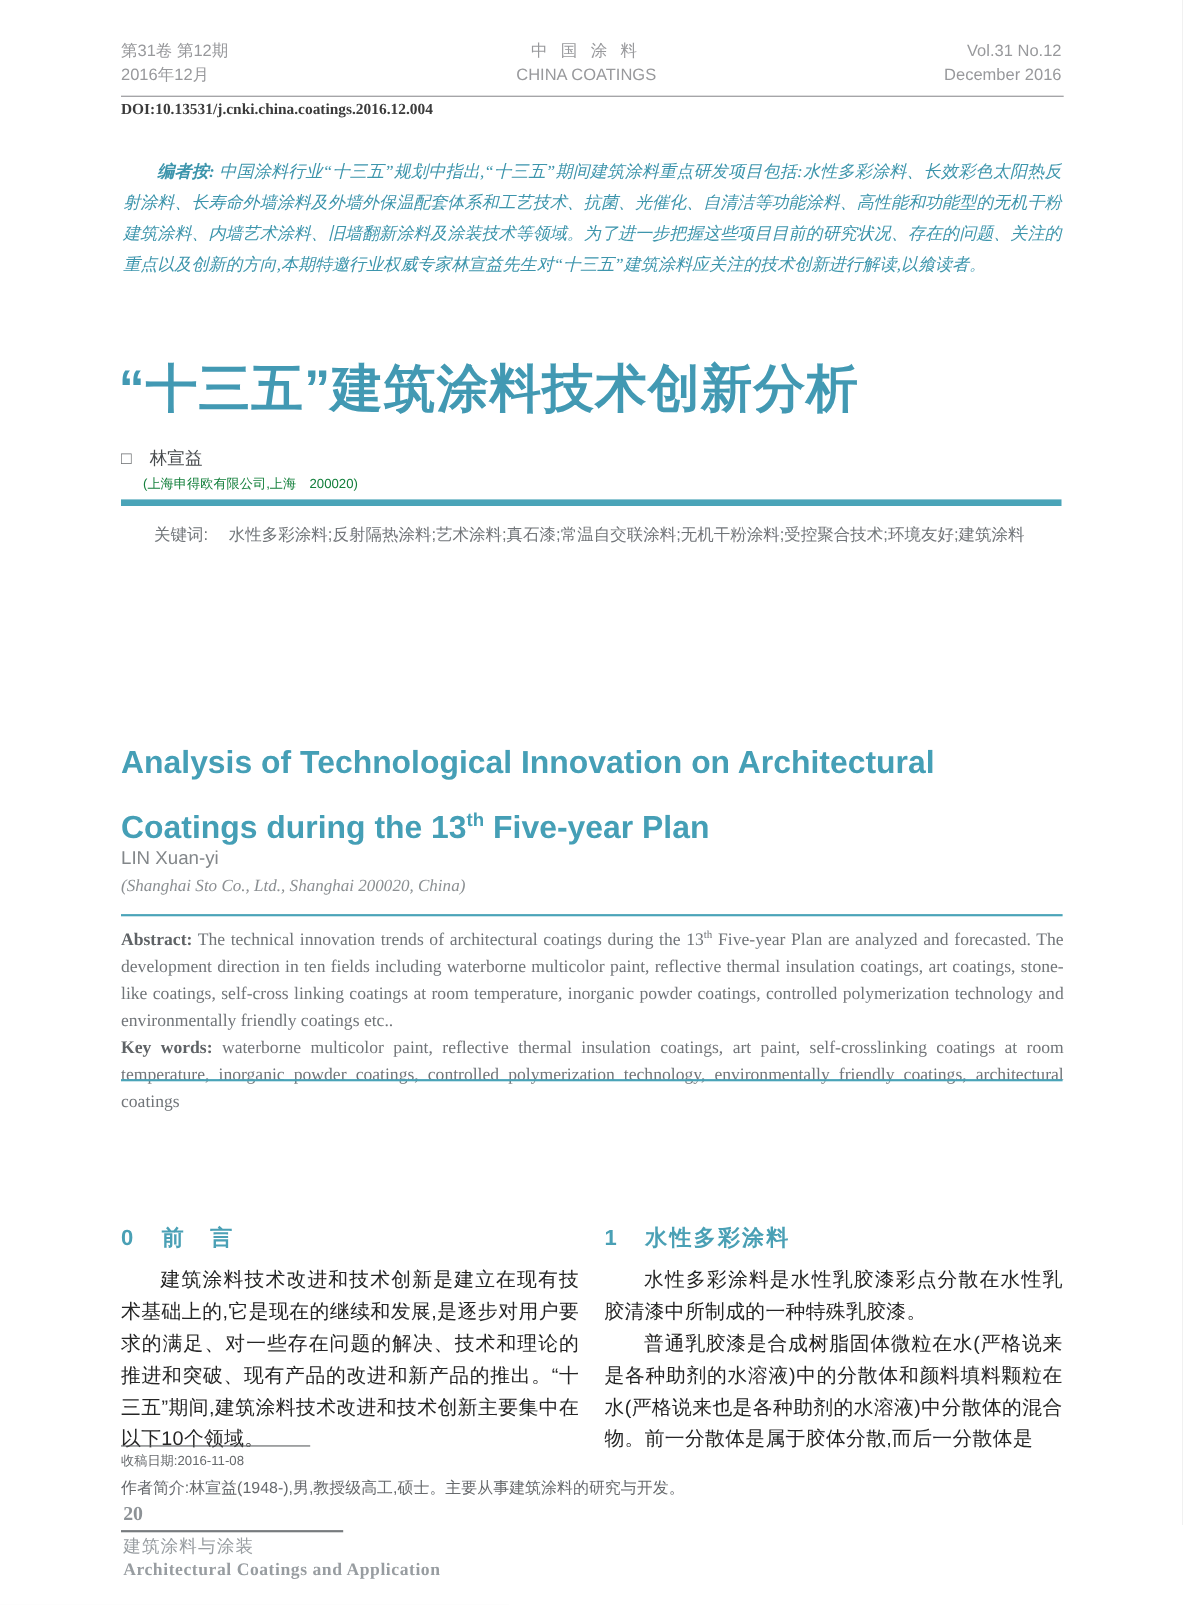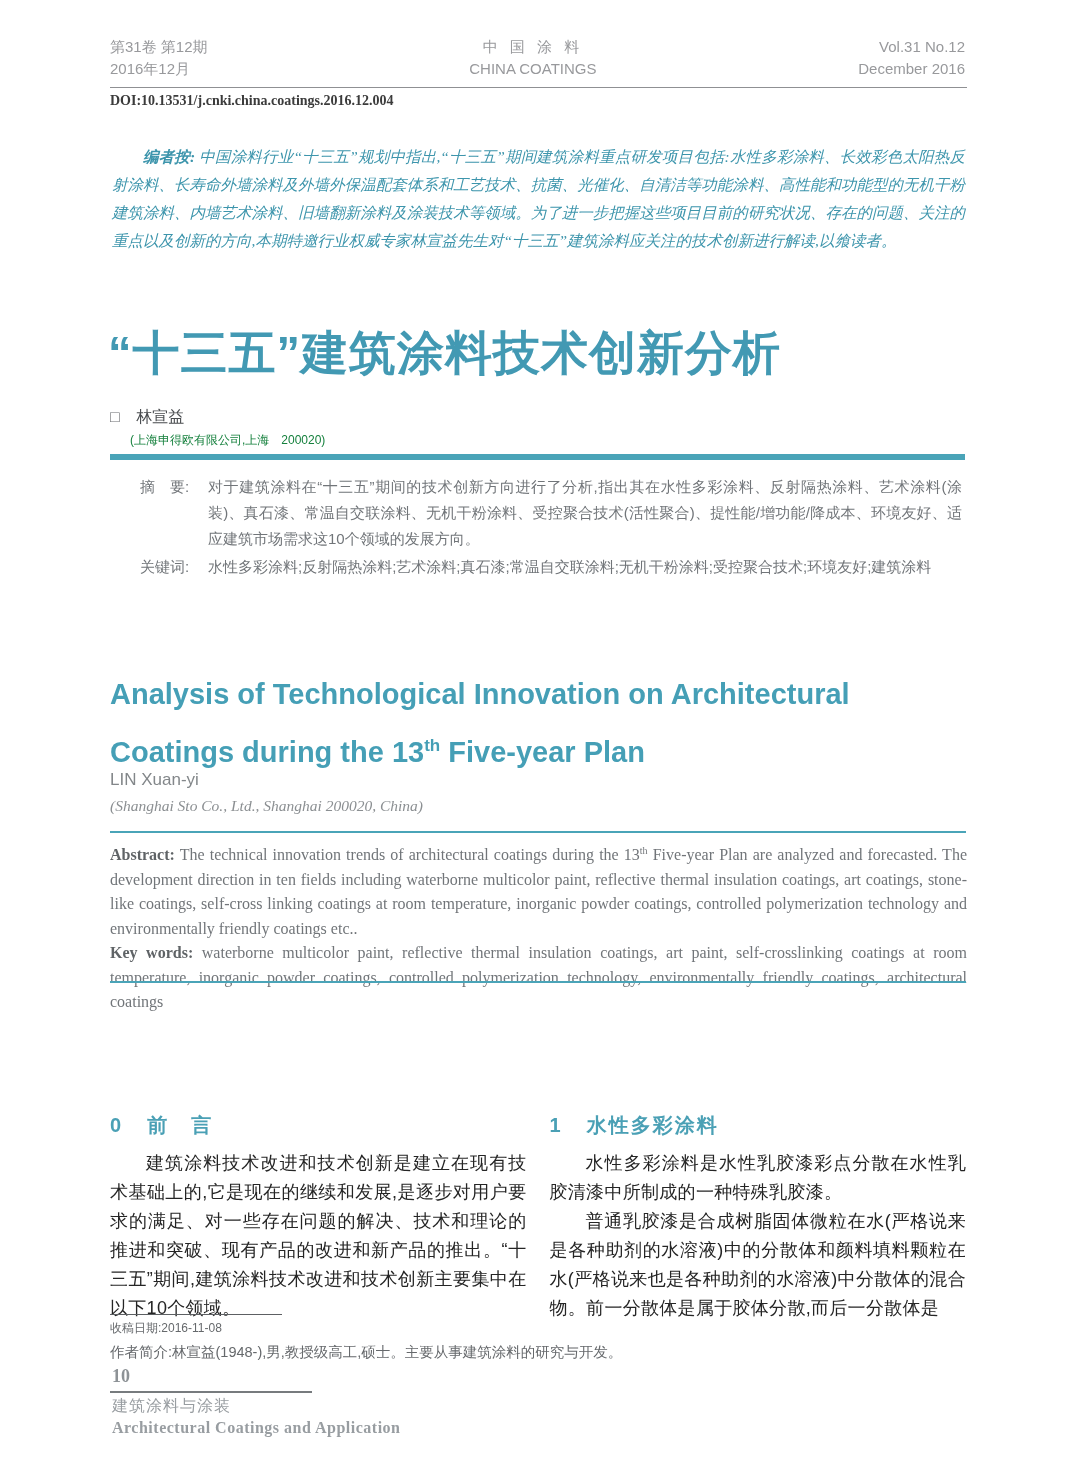--- a/index.html
+++ b/index.html
@@ -146,24 +146,20 @@
   <div class="author-row">
     <span class="marker">□</span>
     <span>林宣益</span>
   </div>
   <div class="affil-cn">(上海申得欧有限公司,上海　200020)</div>
 
   <div class="teal-bar"></div>
 
   <div class="abstract-cn">
     <div class="hang">
-      <span class="lbl">摘　要:</span>
-      <span class="txt">对于建筑涂料在“十三五”期间的技术创新方向进行了分析,指出其在水性多彩涂料、反射隔热涂料、艺术涂料(涂装)、真石漆、常温自交联涂料、无机干粉涂料、受控聚合技术(活性聚合)、提性能/增功能/降成本、环境友好、适应建筑市场需求这10个领域的发展方向。</span>
-    </div>
-    <div class="hang">
       <span class="lbl">关键词:</span>
       <span class="txt">水性多彩涂料;反射隔热涂料;艺术涂料;真石漆;常温自交联涂料;无机干粉涂料;受控聚合技术;环境友好;建筑涂料</span>
     </div>
   </div>
 
   <h2 class="title-en">
     <span>Analysis of Technological Innovation on Architectural Coatings during the 13</span><sup>th</sup><span> Five-year Plan</span>
   </h2>
   <div class="author-en">LIN Xuan-yi</div>
   <div class="affil-en">(Shanghai Sto Co., Ltd., Shanghai 200020, China)</div>
@@ -190,18 +186,18 @@
       </h3>
       <p>水性多彩涂料是水性乳胶漆彩点分散在水性乳胶清漆中所制成的一种特殊乳胶漆。</p>
       <p>普通乳胶漆是合成树脂固体微粒在水(严格说来是各种助剂的水溶液)中的分散体和颜料填料颗粒在水(严格说来也是各种助剂的水溶液)中分散体的混合物。前一分散体是属于胶体分散,而后一分散体是</p>
     </div>
   </div>
 
   <div class="fn-rule"></div>
   <div class="fn-received">收稿日期:2016-11-08</div>
   <div class="fn-bio">作者简介:林宣益(1948-),男,教授级高工,硕士。主要从事建筑涂料的研究与开发。</div>
 
-  <div class="pg-num">10</div>
+  <div class="pg-num">20</div>
   <div class="pg-rule"></div>
   <div class="col-cn">建筑涂料与涂装</div>
   <div class="col-en">Architectural Coatings and Application</div>
 
 </div>
 
 </body></html>

